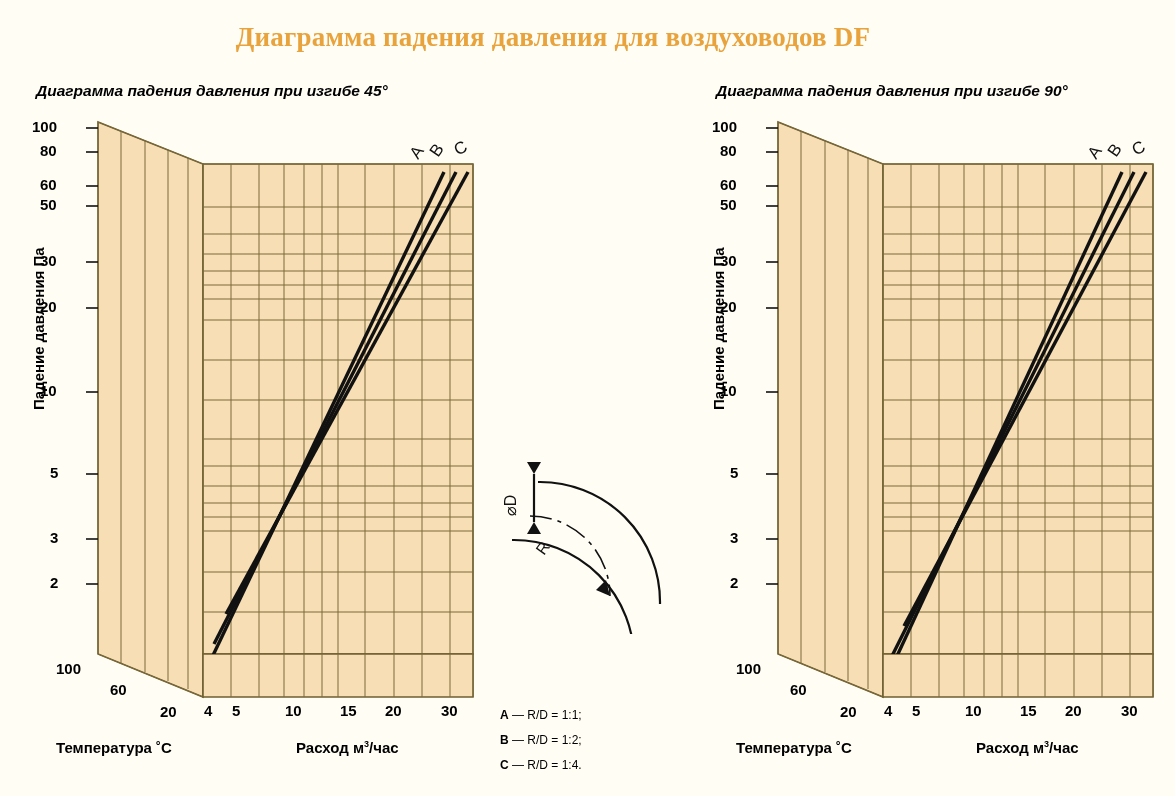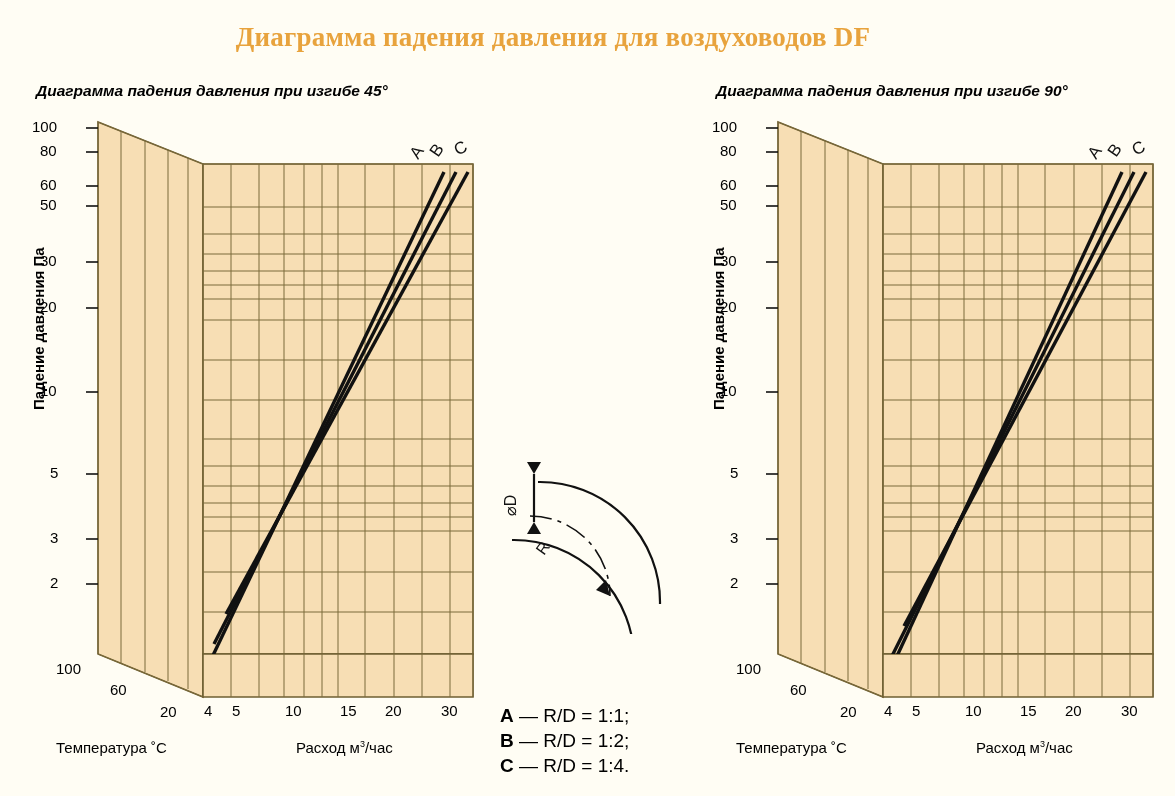--- a/index.html
+++ b/index.html
@@ -22,33 +22,33 @@
   .panel{position:absolute;top:82px;}
   .panel.left{left:28px;}
   .panel.right{left:708px;}
   .panel-title{
     font-size:15.5px;font-weight:bold;color:#000;
     margin:0 0 14px 8px;white-space:nowrap;font-style:italic;
   }
   .chart-wrap{position:relative;width:470px;height:640px;}
   svg{display:block;}
   .axis-label{
-    font-size:15px;font-weight:normal;color:#000;
+    font-size:15px;font-weight:bold;color:#000;
     position:absolute;white-space:nowrap;
   }
   .vert-label{
     position:absolute;
     font-size:15px;font-weight:bold;color:#000;
     transform:rotate(-90deg);
     transform-origin:left top;
     white-space:nowrap;
   }
   .legend{
     position:absolute;left:500px;top:703px;
-    font-size:19px;color:#000;line-height:25px;
+    font-size:12px;color:#000;line-height:25px;
     white-space:nowrap;
   }
   .legend b{font-weight:bold;}
   .legend-row{display:block;}
   .diagram{position:absolute;left:492px;top:444px;}
   sup{font-size:9px;vertical-align:super;}
 </style>
 </head>
 <body>
 

